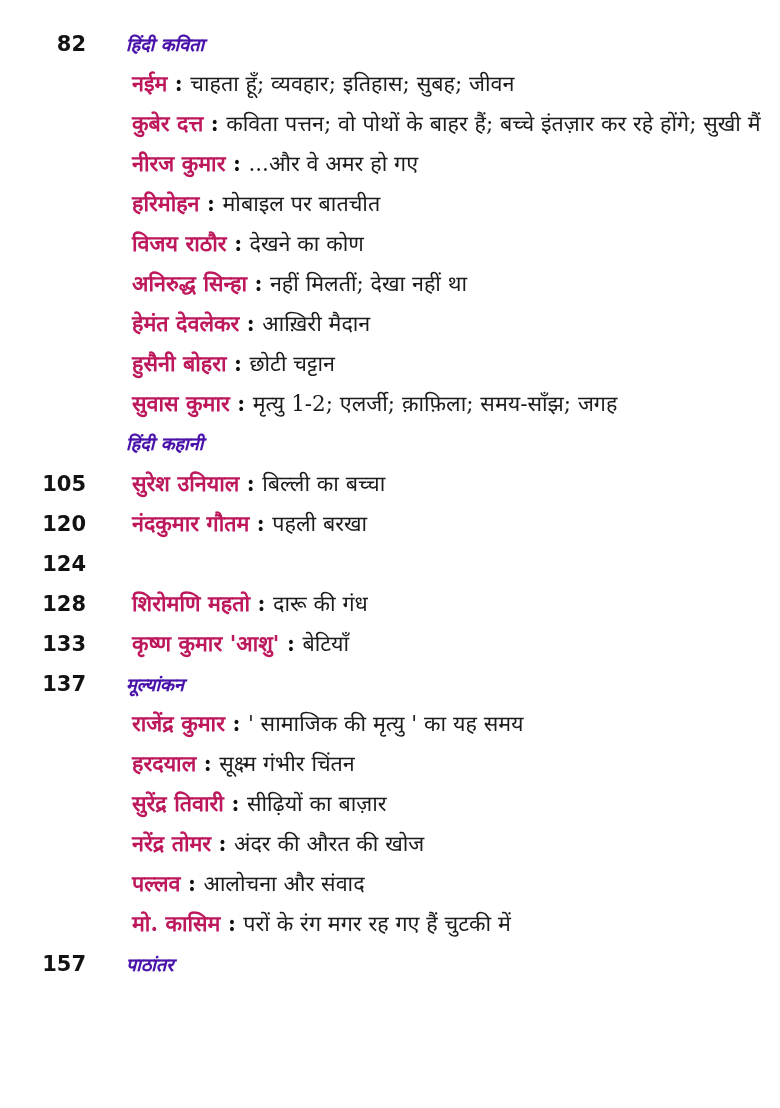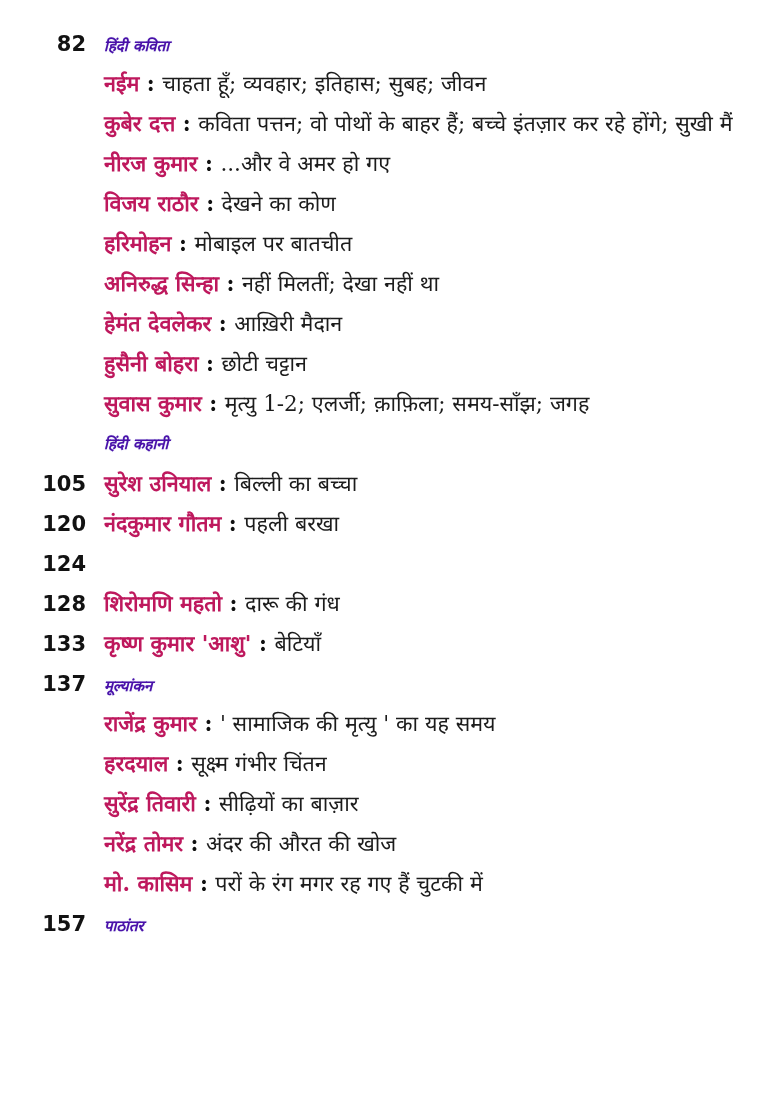--- a/index.html
+++ b/index.html
@@ -18,20 +18,21 @@
     padding-top: 24px;
     width: 780px;
   }
   .row {
     display: flex;
     align-items: baseline;
     height: 40px;
     line-height: 40px;
     white-space: nowrap;
     overflow: hidden;
+    gap: 28px;
   }
   .num {
     flex: 0 0 86px;
     width: 86px;
     text-align: right;
     font-family: "DejaVu Sans", "Liberation Sans", sans-serif;
     font-weight: 700;
     font-size: 21px;
     color: #121212;
   }
@@ -45,24 +46,24 @@
   }
   .sep {
     font-weight: 700;
     color: #111111;
   }
   .works {
     font-weight: 400;
     color: #1c1c1c;
   }
   .heading-text {
-    margin-left: 18px;
+    margin-left: 12px;
     font-weight: 700;
     font-style: italic;
-    font-size: 15px;
+    font-size: 18px;
     color: #4a10a8;
     text-shadow: 0 0 1px rgba(46, 60, 200, 0.35);
     text-align: center;
   }
 </style>
 </head>
 <body>
 
 <div class="page">
   <div>
@@ -82,26 +83,26 @@
     <span class="content"><span class="author">कुबेर दत्त</span><span class="sep"> : </span><span class="works">कविता पत्तन; वो पोथों के बाहर हैं; बच्चे इंतज़ार कर रहे होंगे; सुखी मैं</span></span>
   </div>
       <div class="row">
     <span class="num"></span>
 
     <span class="content"><span class="author">नीरज कुमार</span><span class="sep"> : </span><span class="works">...और वे अमर हो गए</span></span>
   </div>
       <div class="row">
     <span class="num"></span>
 
-    <span class="content"><span class="author">विजय राठौर</span><span class="sep"> : </span><span class="works">देखने का कोण</span></span>
+    <span class="content"><span class="author">हरिमोहन</span><span class="sep"> : </span><span class="works">मोबाइल पर बातचीत</span></span>
   </div>
       <div class="row">
     <span class="num"></span>
 
-    <span class="content"><span class="author">हरिमोहन</span><span class="sep"> : </span><span class="works">मोबाइल पर बातचीत</span></span>
+    <span class="content"><span class="author">विजय राठौर</span><span class="sep"> : </span><span class="works">देखने का कोण</span></span>
   </div>
       <div class="row">
     <span class="num"></span>
 
     <span class="content"><span class="author">अनिरुद्ध सिन्हा</span><span class="sep"> : </span><span class="works">नहीं मिलतीं; देखा नहीं था</span></span>
   </div>
       <div class="row">
     <span class="num"></span>
 
     <span class="content"><span class="author">हेमंत देवलेकर</span><span class="sep"> : </span><span class="works">आख़िरी मैदान</span></span>
@@ -166,20 +167,25 @@
     <span class="content"><span class="author">सुरेंद्र तिवारी</span><span class="sep"> : </span><span class="works">सीढ़ियों का बाज़ार</span></span>
   </div>
       <div class="row">
     <span class="num"></span>
 
     <span class="content"><span class="author">नरेंद्र तोमर</span><span class="sep"> : </span><span class="works">अंदर की औरत की खोज</span></span>
   </div>
       <div class="row">
     <span class="num"></span>
 
+    <span class="content"><span class="author">पल्लव</span><span class="sep"> : </span><span class="works">आलोचना और संवाद</span></span>
+  </div>
+      <div class="row">
+    <span class="num"></span>
+
     <span class="content"><span class="author">मो. कासिम</span><span class="sep"> : </span><span class="works">परों के रंग मगर रह गए हैं चुटकी में</span></span>
   </div>
       <div class="row">
     <span class="num">157</span>
     <span class="heading-text">पाठांतर</span>
 
   </div>
     </div>
 </div>
 

